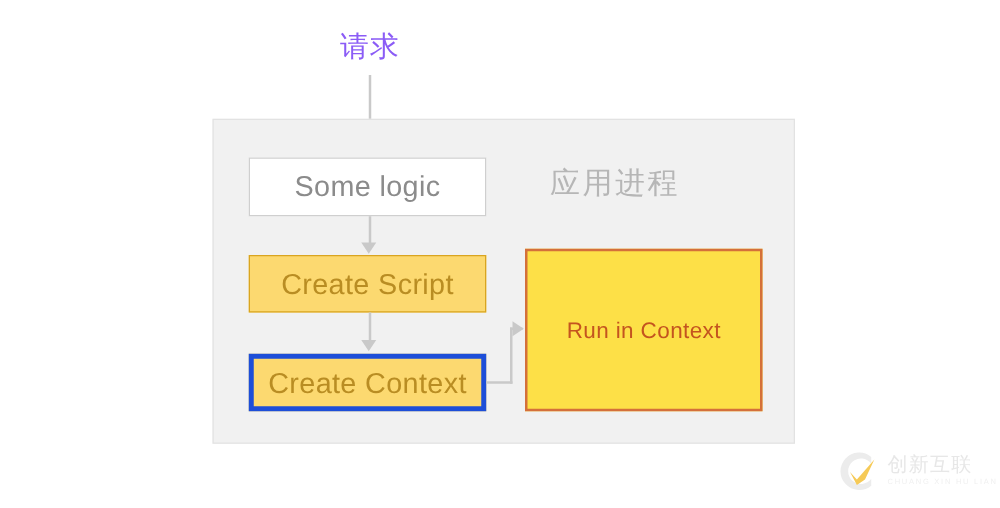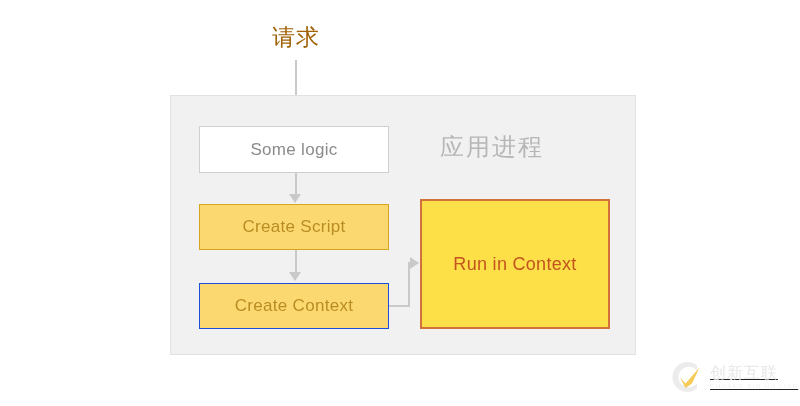--- a/index.html
+++ b/index.html
@@ -20,21 +20,21 @@
 
   
   .entry-label {
     position: absolute;
     left: 246px;
     top: 22px;
     width: 100px;
     text-align: center;
     font-size: 23px;
     line-height: 30px;
-    color: #a16207;
+    color: #8b5cf6;
     letter-spacing: 1px;
     white-space: nowrap;
   }
 
   
   .process-container {
     position: absolute;
     left: 170px;
     top: 95px;
     width: 466px;
@@ -55,21 +55,21 @@
     white-space: nowrap;
   }
 
   
   .node {
     position: absolute;
     box-sizing: border-box;
     display: flex;
     align-items: center;
     justify-content: center;
-    font-size: 17px;
+    font-size: 23px;
     letter-spacing: .3px;
     text-align: center;
   }
 
   .node-some-logic {
     left: 199px;
     top: 126px;
     width: 190px;
     height: 47px;
     background: #ffffff;
@@ -86,21 +86,21 @@
     border: 1px solid #d9a520;
     color: #b98d23;
   }
 
   .node-create-context {
     left: 199px;
     top: 283px;
     width: 190px;
     height: 46px;
     background: #fcd970;
-    border: 1px solid #1d4ed8;
+    border: 4px solid #1d4ed8;
     color: #b98d23;
   }
 
   .node-run-in-context {
     left: 420px;
     top: 199px;
     width: 190px;
     height: 130px;
     background: #fde047;
     border: 2px solid #d4703a;
@@ -163,21 +163,20 @@
     position: relative;
     width: 40px;
     height: 40px;
     flex: 0 0 40px;
   }
   .wm-text {
     margin-left: 4px;
     display: flex;
     flex-direction: column;
     justify-content: space-between;
-    text-decoration: underline;
   }
   .wm-title {
     font-size: 16px;
     line-height: 18px;
     color: #e3e3e3;
     letter-spacing: 1px;
     white-space: nowrap;
   }
   .wm-sub {
     font-size: 6px;

